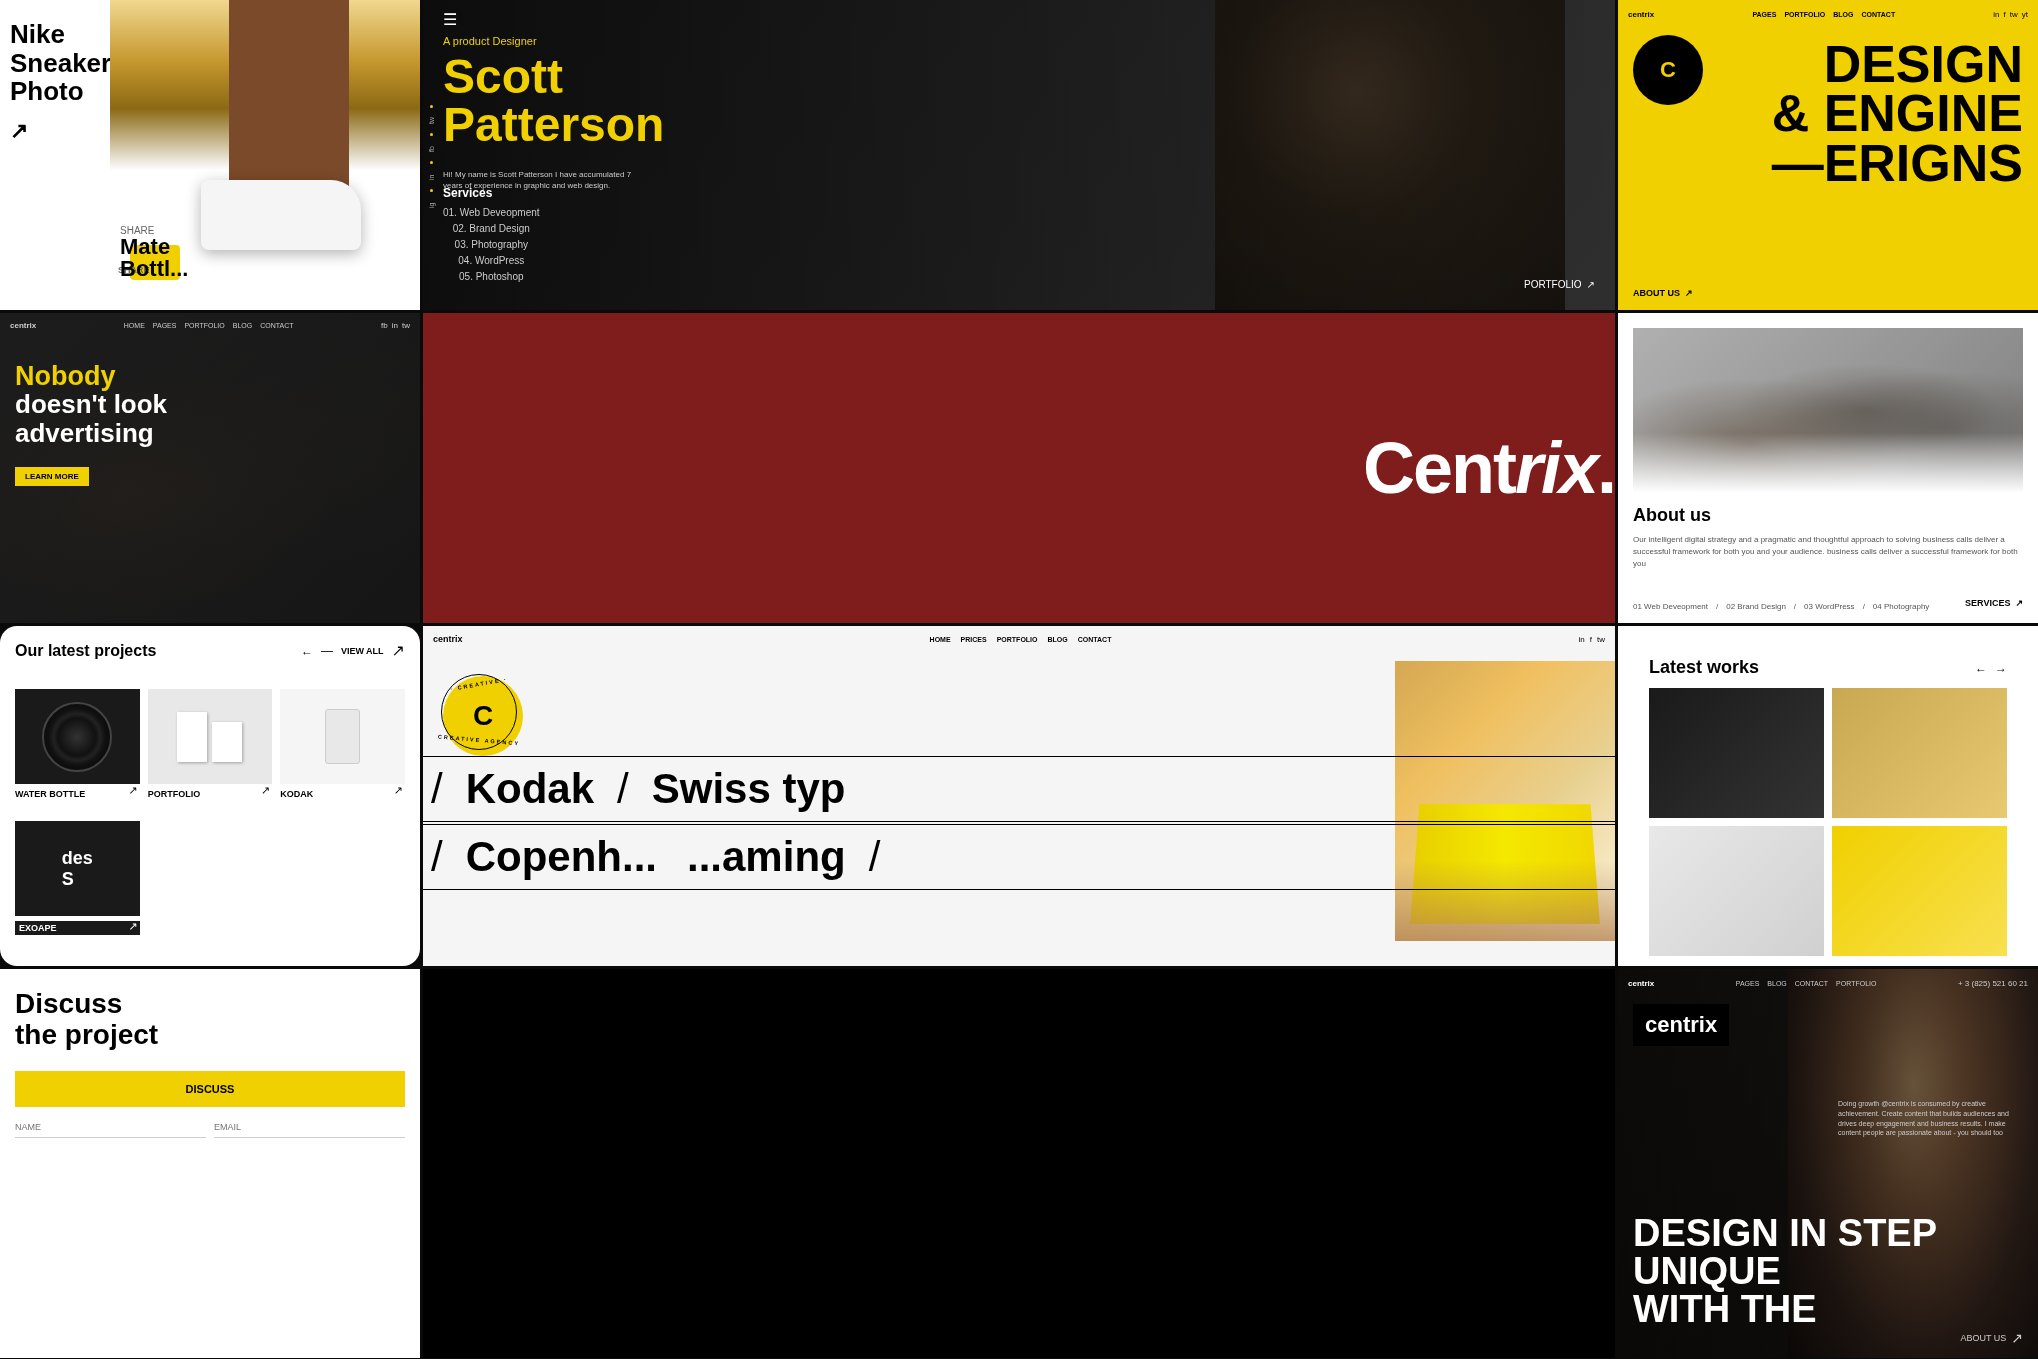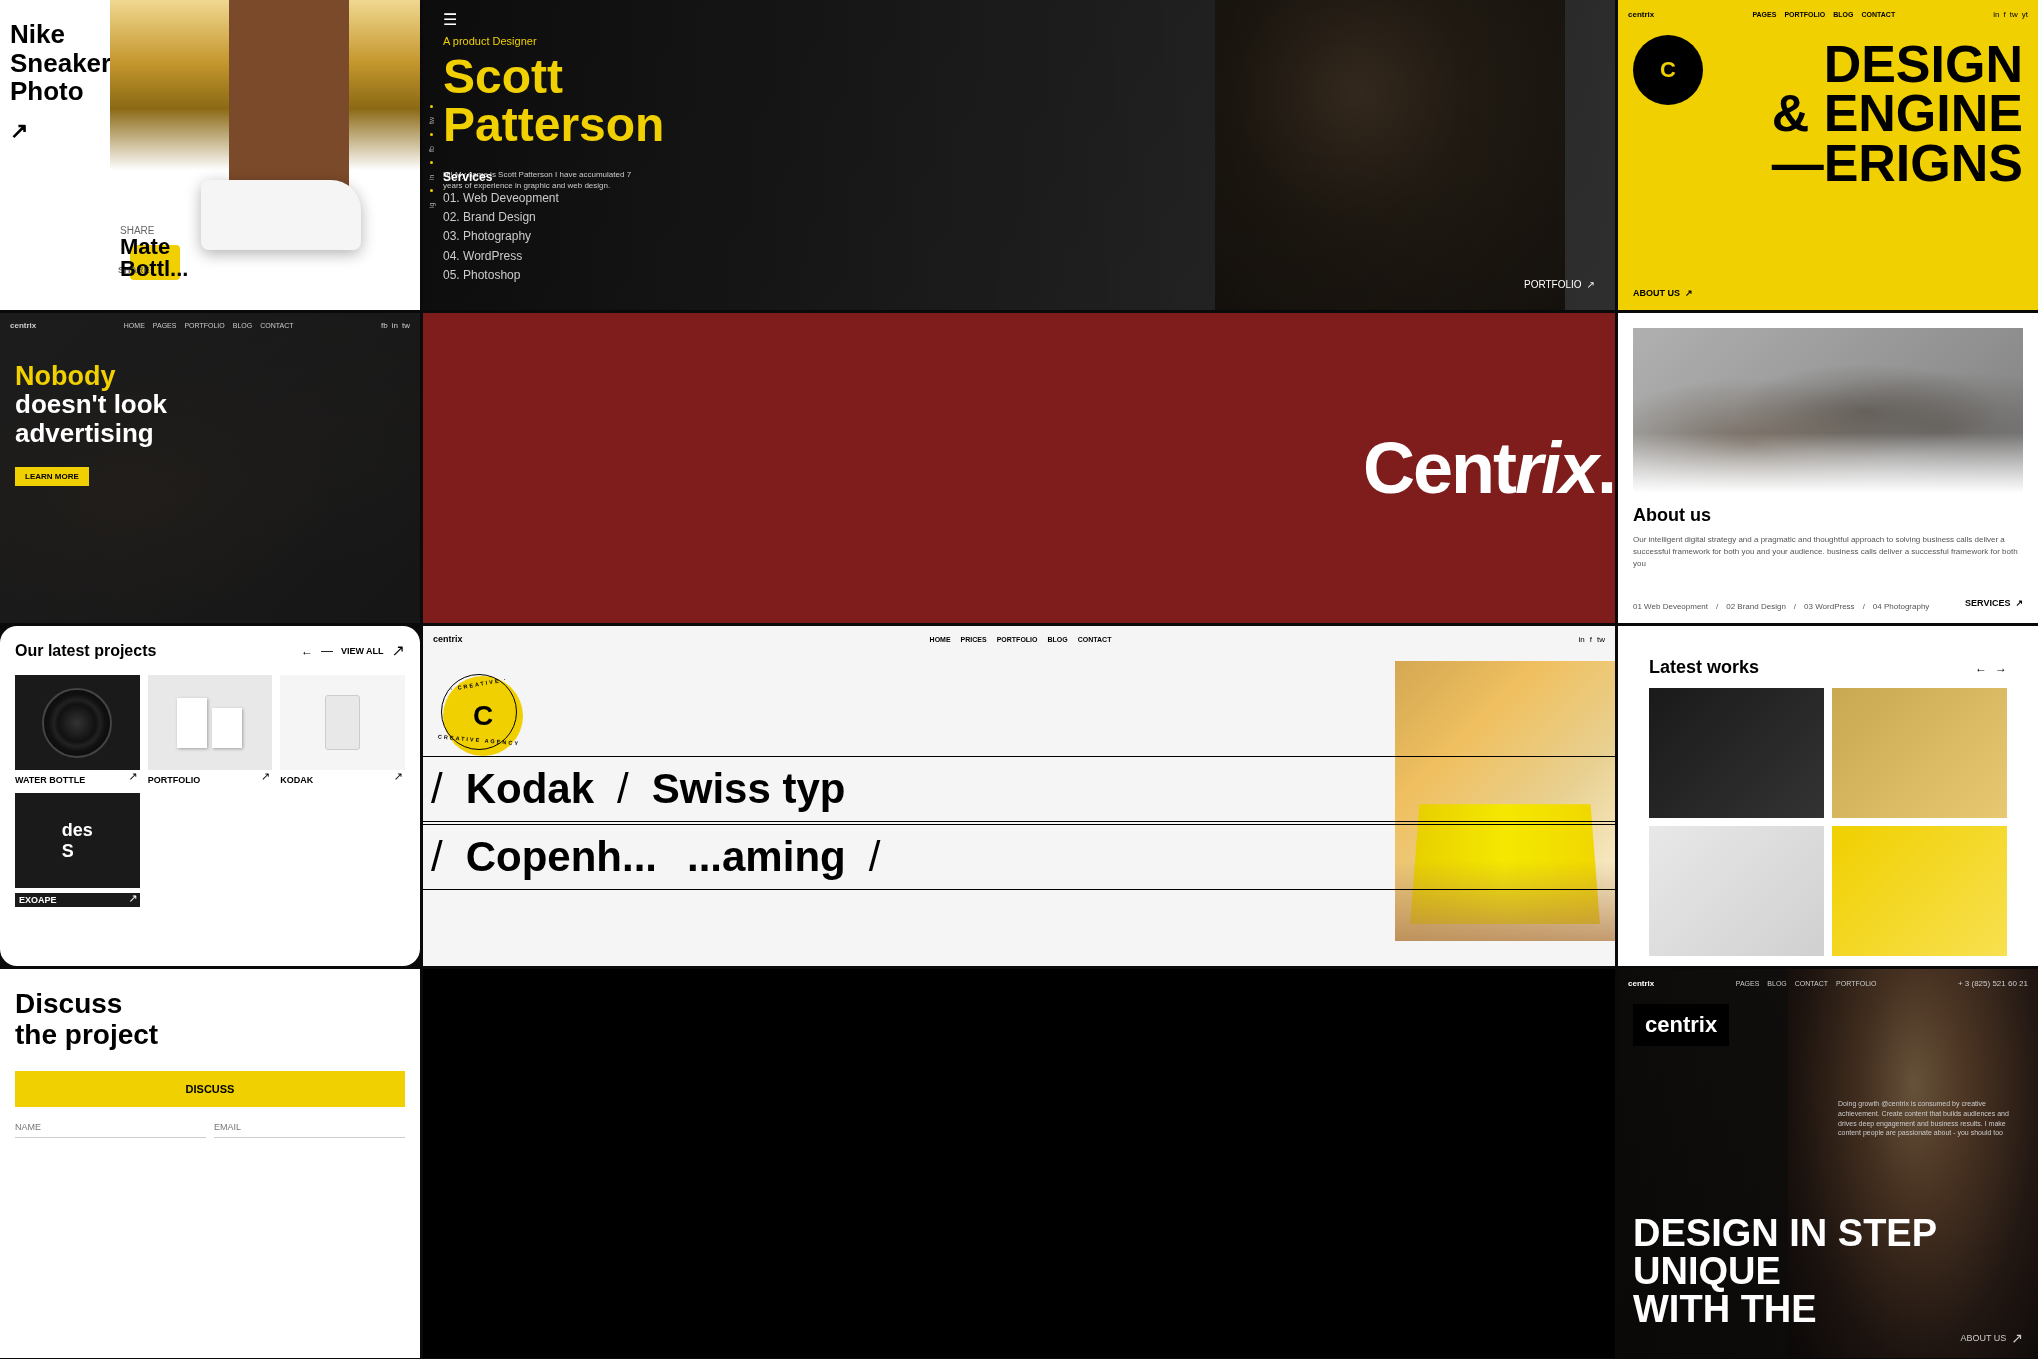--- a/index.html
+++ b/index.html
@@ -212,20 +212,21 @@
       gap: 8px;
     }
     .proj-item {
       position: relative;
     }
     .proj-img {
       width: 100%;
       height: 95px;
       position: relative;
       overflow: hidden;
+      margin-top: 14px;
     }
     .proj-vinyl {
       background: #1a1a1a;
       display: flex;
       align-items: center;
       justify-content: center;
     }
     .vinyl-circle {
       width: 70px;
       height: 70px;
@@ -399,23 +400,24 @@
       left: 20px;
       z-index: 5;
     }
     .scott-services-title {
       font-size: 12px;
       color: #fff;
       font-weight: 700;
       margin-bottom: 5px;
     }
     .scott-service-list {
-      font-size: 12px;
+      font-size: 10px;
       color: #ccc;
       line-height: 1.6;
+      text-align: center;
     }
     .scott-socials {
       position: absolute;
       left: 5px;
       top: 50%;
       transform: translateY(-50%);
       display: flex;
       flex-direction: column;
       gap: 6px;
       z-index: 5;

